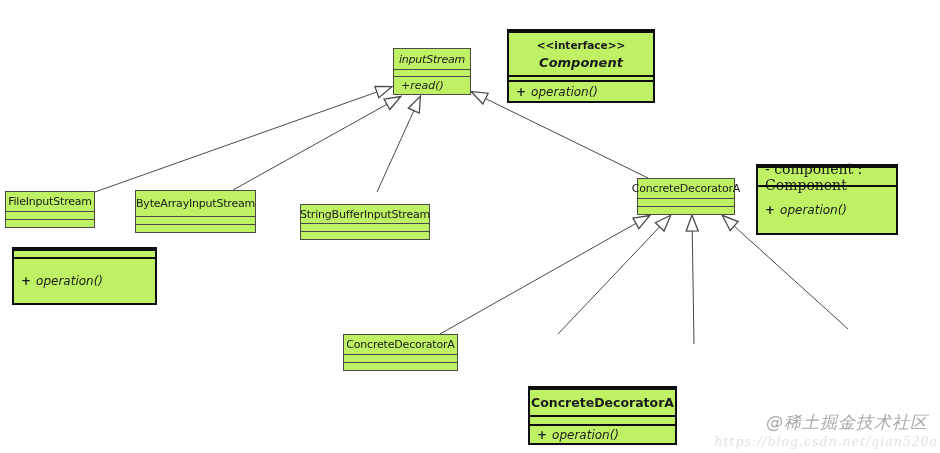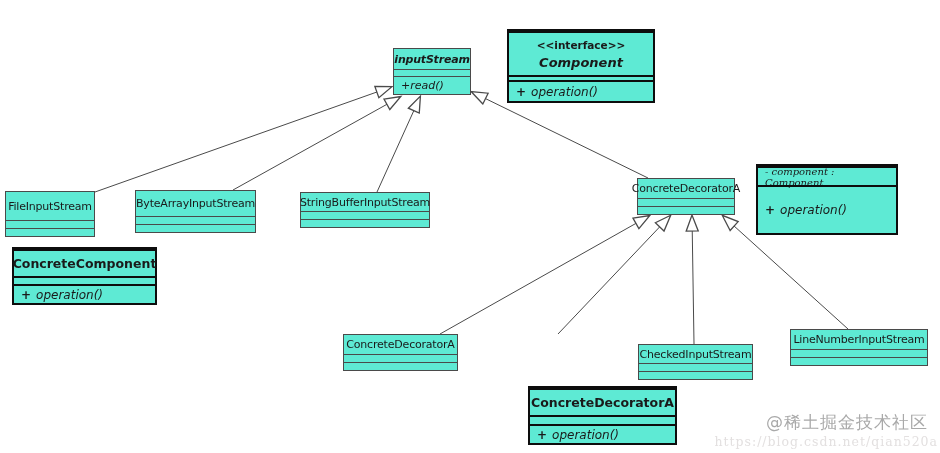--- a/index.html
+++ b/index.html
@@ -10,46 +10,46 @@
     overflow:hidden;
     font-family:"DejaVu Sans","Liberation Sans",sans-serif;
     color:#1a1a1a;
   }
   #wires{position:absolute;left:0;top:0;width:940px;height:453px;}
 
   
   .uml-box{
     position:absolute;
     box-sizing:border-box;
-    background:#5eead4;
+    background:#bef264;
     border:1px solid #4a4a4a;
     display:flex;flex-direction:column;
   }
   .uml-box.thick{border:2.5px solid #0d0d0d;}
   .compartment{
     box-sizing:border-box;
     border-top:1px solid #4a4a4a;
     display:flex;align-items:center;
   }
   .uml-box.thick .compartment{border-top:2px solid #0d0d0d;}
   .compartment:first-child{border-top:none;}
   .c-title{justify-content:center;font-size:11px;letter-spacing:-0.2px;}
   .c-title.bold{font-weight:bold;font-size:12.5px;letter-spacing:0;}
-  .c-title.bold-italic{font-weight:bold;font-style:italic;}
+  .c-title.bold-italic{font-weight:normal;font-style:italic;}
   .c-header{flex-direction:column;justify-content:center;align-items:center;gap:4px;}
   .stereotype{font-size:10.5px;font-weight:bold;}
   .iface-name{font-size:13px;font-weight:bold;font-style:italic;}
   .c-member{justify-content:flex-start;padding-left:7px;font-size:11.5px;}
   .c-member.italic{font-style:italic;}
   .c-member .plus{font-weight:bold;font-style:normal;margin-right:5px;}
-  .c-attr-serif{font-family:"DejaVu Serif","Liberation Serif",serif;font-size:10px;font-style:italic;}
+  .c-attr-serif{font-family:"DejaVu Serif","Liberation Serif",serif;font-size:14px;}
   .c-empty{min-height:0;}
 
   
-  .watermark{position:absolute;text-align:right;}
+  .watermark{position:absolute;text-align:right;font-style:italic;}
   .wm-community{
     right:12px;top:411px;
     font-size:17px;color:#a9a9a9;letter-spacing:1px;
   }
   .wm-url{
     right:2px;top:434px;
     font-size:12.5px;color:#e3e0e0;letter-spacing:1px;
     font-family:"DejaVu Serif","Liberation Serif",serif;
   }
 </style>
@@ -87,79 +87,68 @@
       <div class="stereotype">&lt;&lt;interface&gt;&gt;</div>
       <div class="iface-name">Component</div>
     </div>
     <div class="compartment c-empty" style="flex:1"></div>
     <div class="compartment c-member italic" style="height:21px;font-size:12px">
       <span class="plus">+</span>
       <span>operation()</span>
     </div>
   </div>
 
-  <div class="uml-box" style="left:5px;top:191px;width:90px;height:46px">
+  <div class="uml-box" style="left:5px;top:191px;width:90px;height:37px">
     <div class="compartment c-title" style="flex:1">FileInputStream</div>
     <div class="compartment c-empty" style="height:8px"></div>
     <div class="compartment c-empty" style="height:8px"></div>
   </div>
 
   <div class="uml-box" style="left:135px;top:190px;width:121px;height:43px">
     <div class="compartment c-title" style="flex:1">ByteArrayInputStream</div>
     <div class="compartment c-empty" style="height:8px"></div>
     <div class="compartment c-empty" style="height:8px"></div>
   </div>
 
-  <div class="uml-box" style="left:300px;top:192px;width:130px;height:36px">
+  <div class="uml-box" style="left:300px;top:204px;width:130px;height:36px">
     <div class="compartment c-title" style="flex:1">StringBufferInputStream</div>
     <div class="compartment c-empty" style="height:8px"></div>
     <div class="compartment c-empty" style="height:8px"></div>
   </div>
 
   <div class="uml-box" style="left:637px;top:178px;width:98px;height:37px">
     <div class="compartment c-title" style="flex:1">ConcreteDecoratorA</div>
     <div class="compartment c-empty" style="height:8px"></div>
     <div class="compartment c-empty" style="height:8px"></div>
   </div>
 
   <div class="uml-box thick" style="left:756px;top:164px;width:142px;height:71px">
     <div class="compartment c-member c-attr-serif" style="height:19px">- component : Component</div>
     <div class="compartment c-member italic" style="flex:1;font-size:12px">
       <span class="plus">+</span>
       <span>operation()</span>
     </div>
   </div>
 
   <div class="uml-box thick" style="left:12px;top:247px;width:145px;height:58px">
-    <div class="compartment c-title bold" style="height:27px">ConcreteComponent</div>
     <div class="compartment c-empty" style="height:8px"></div>
     <div class="compartment c-member italic" style="flex:1;font-size:12px">
       <span class="plus">+</span>
       <span>operation()</span>
     </div>
   </div>
 
   <div class="uml-box" style="left:343px;top:334px;width:115px;height:37px">
     <div class="compartment c-title" style="flex:1">ConcreteDecoratorA</div>
     <div class="compartment c-empty" style="height:8px"></div>
     <div class="compartment c-empty" style="height:8px"></div>
   </div>
 
 
-  <div class="uml-box" style="left:638px;top:344px;width:115px;height:36px">
-    <div class="compartment c-title" style="flex:1">CheckedInputStream</div>
-    <div class="compartment c-empty" style="height:8px"></div>
-    <div class="compartment c-empty" style="height:8px"></div>
-  </div>
 
-  <div class="uml-box" style="left:790px;top:329px;width:138px;height:37px">
-    <div class="compartment c-title" style="flex:1">LineNumberInputStream</div>
-    <div class="compartment c-empty" style="height:8px"></div>
-    <div class="compartment c-empty" style="height:8px"></div>
-  </div>
 
   <div class="uml-box thick" style="left:528px;top:386px;width:149px;height:59px">
     <div class="compartment c-title bold" style="height:27px">ConcreteDecoratorA</div>
     <div class="compartment c-empty" style="height:9px"></div>
     <div class="compartment c-member italic" style="flex:1;font-size:12px">
       <span class="plus">+</span>
       <span>operation()</span>
     </div>
   </div>
 

